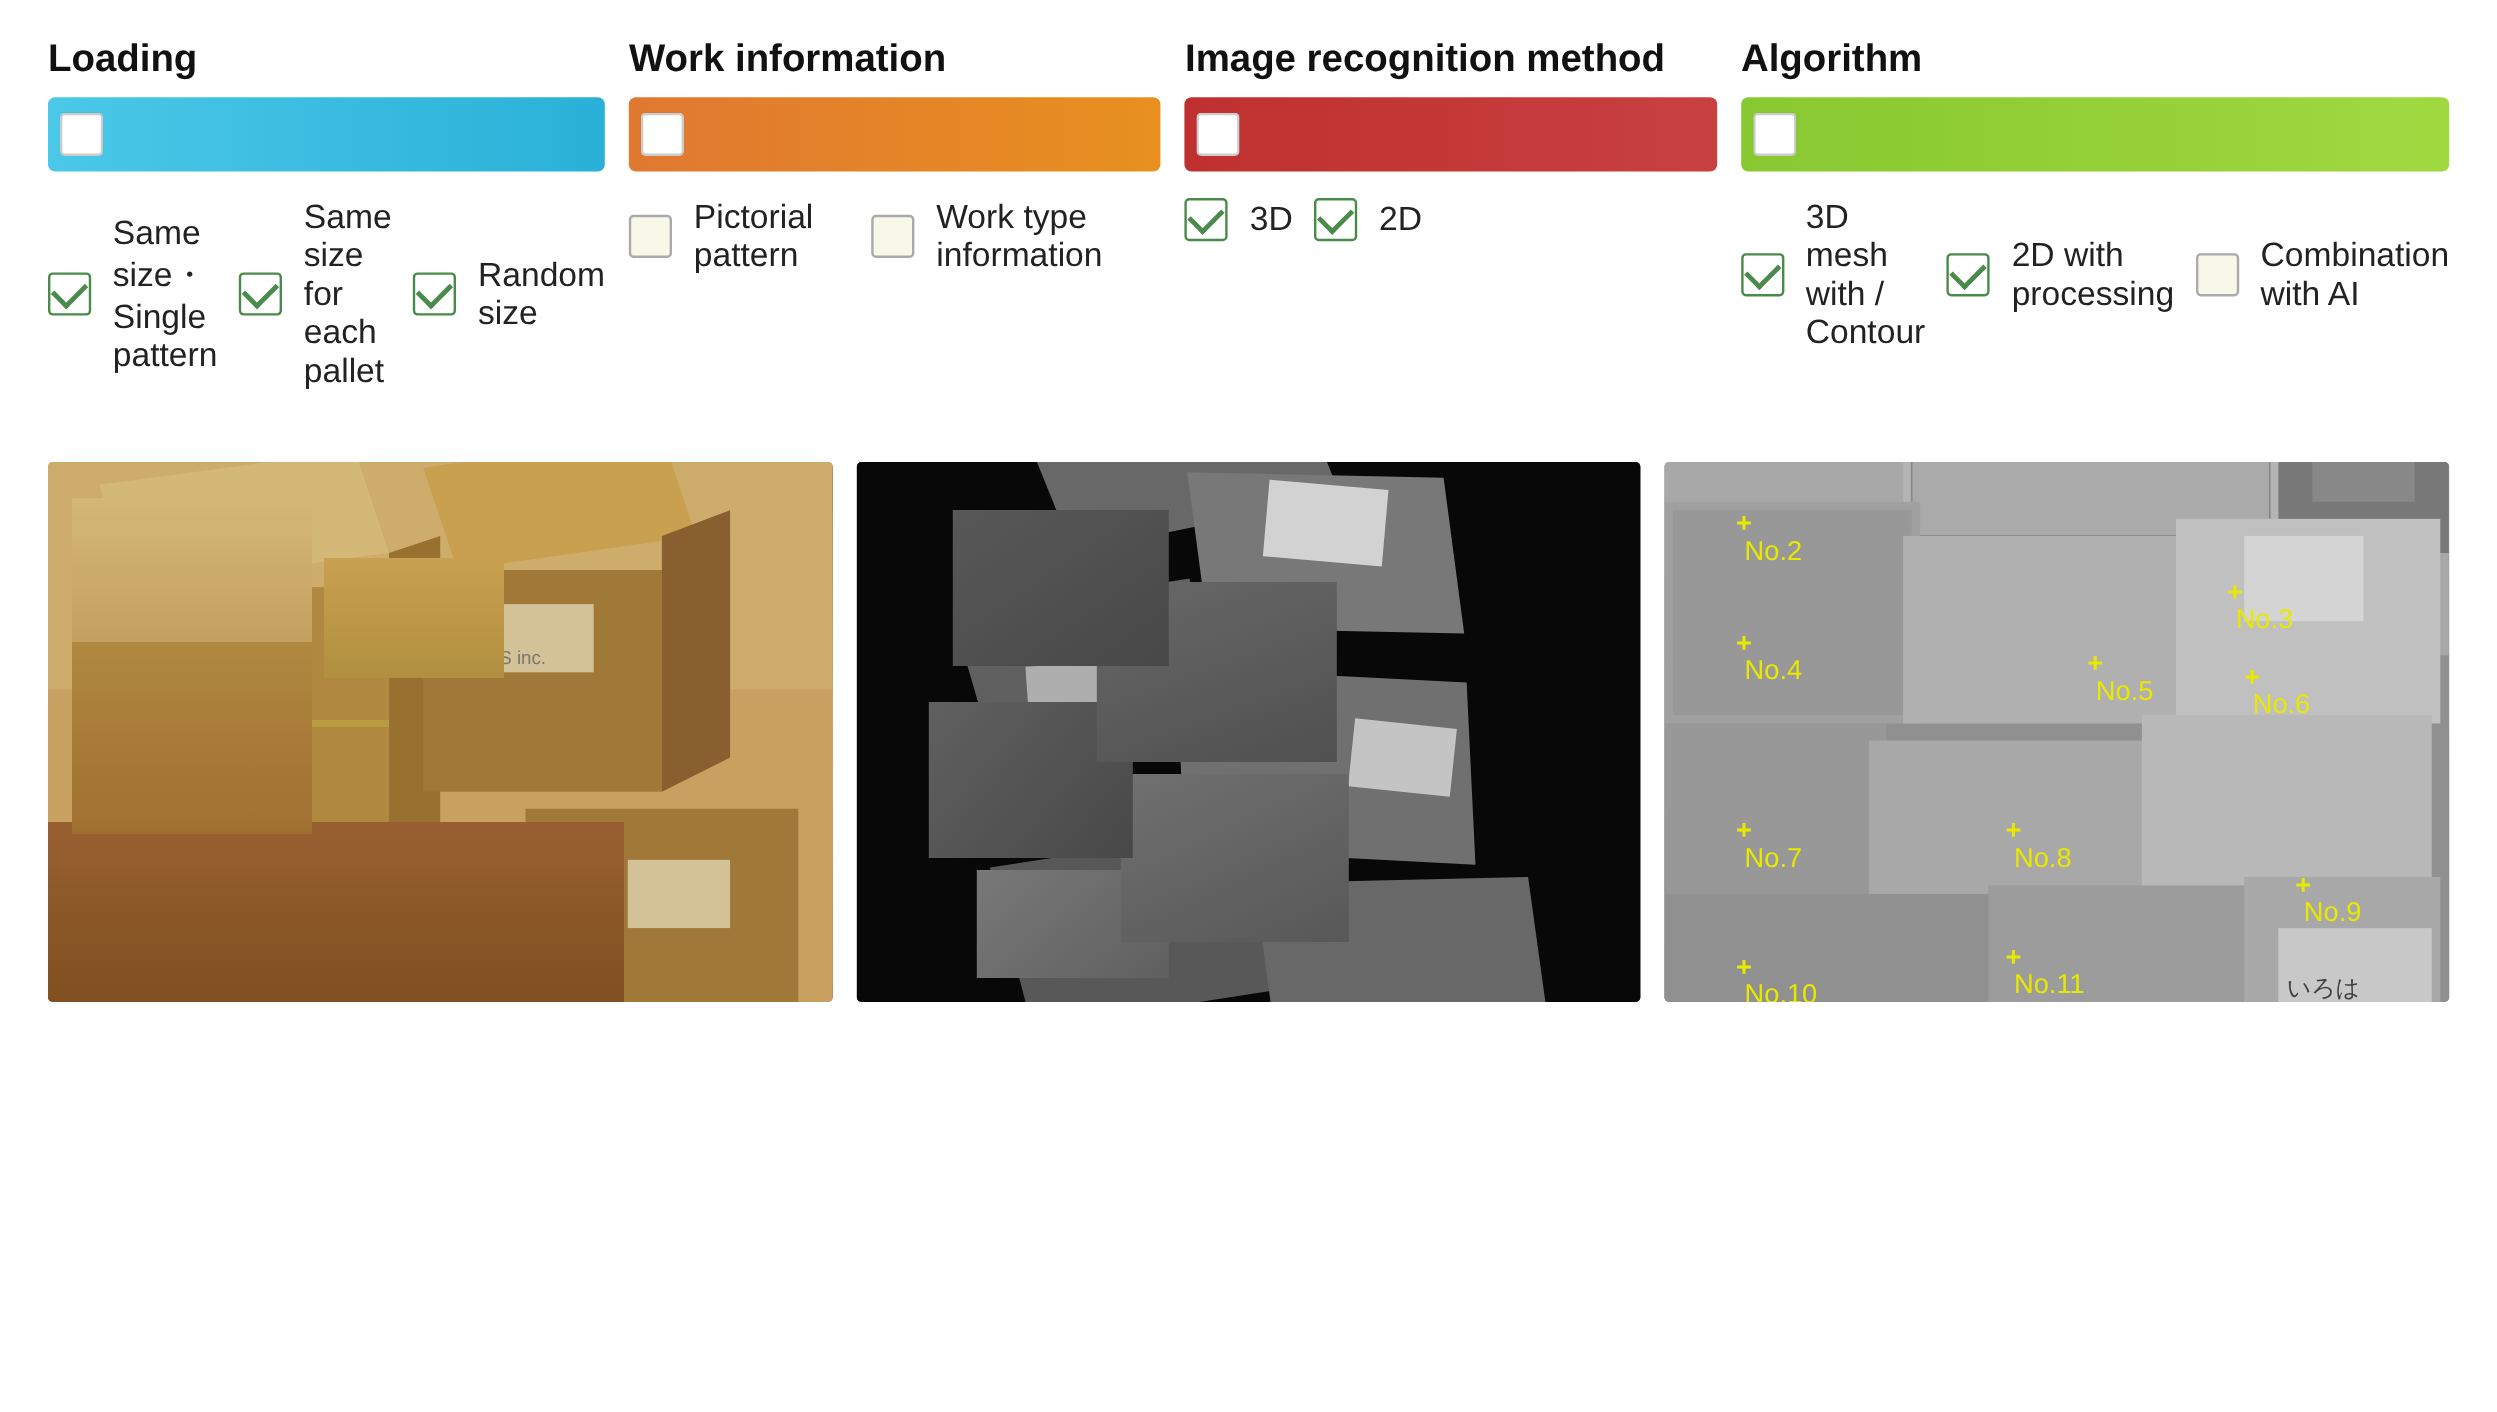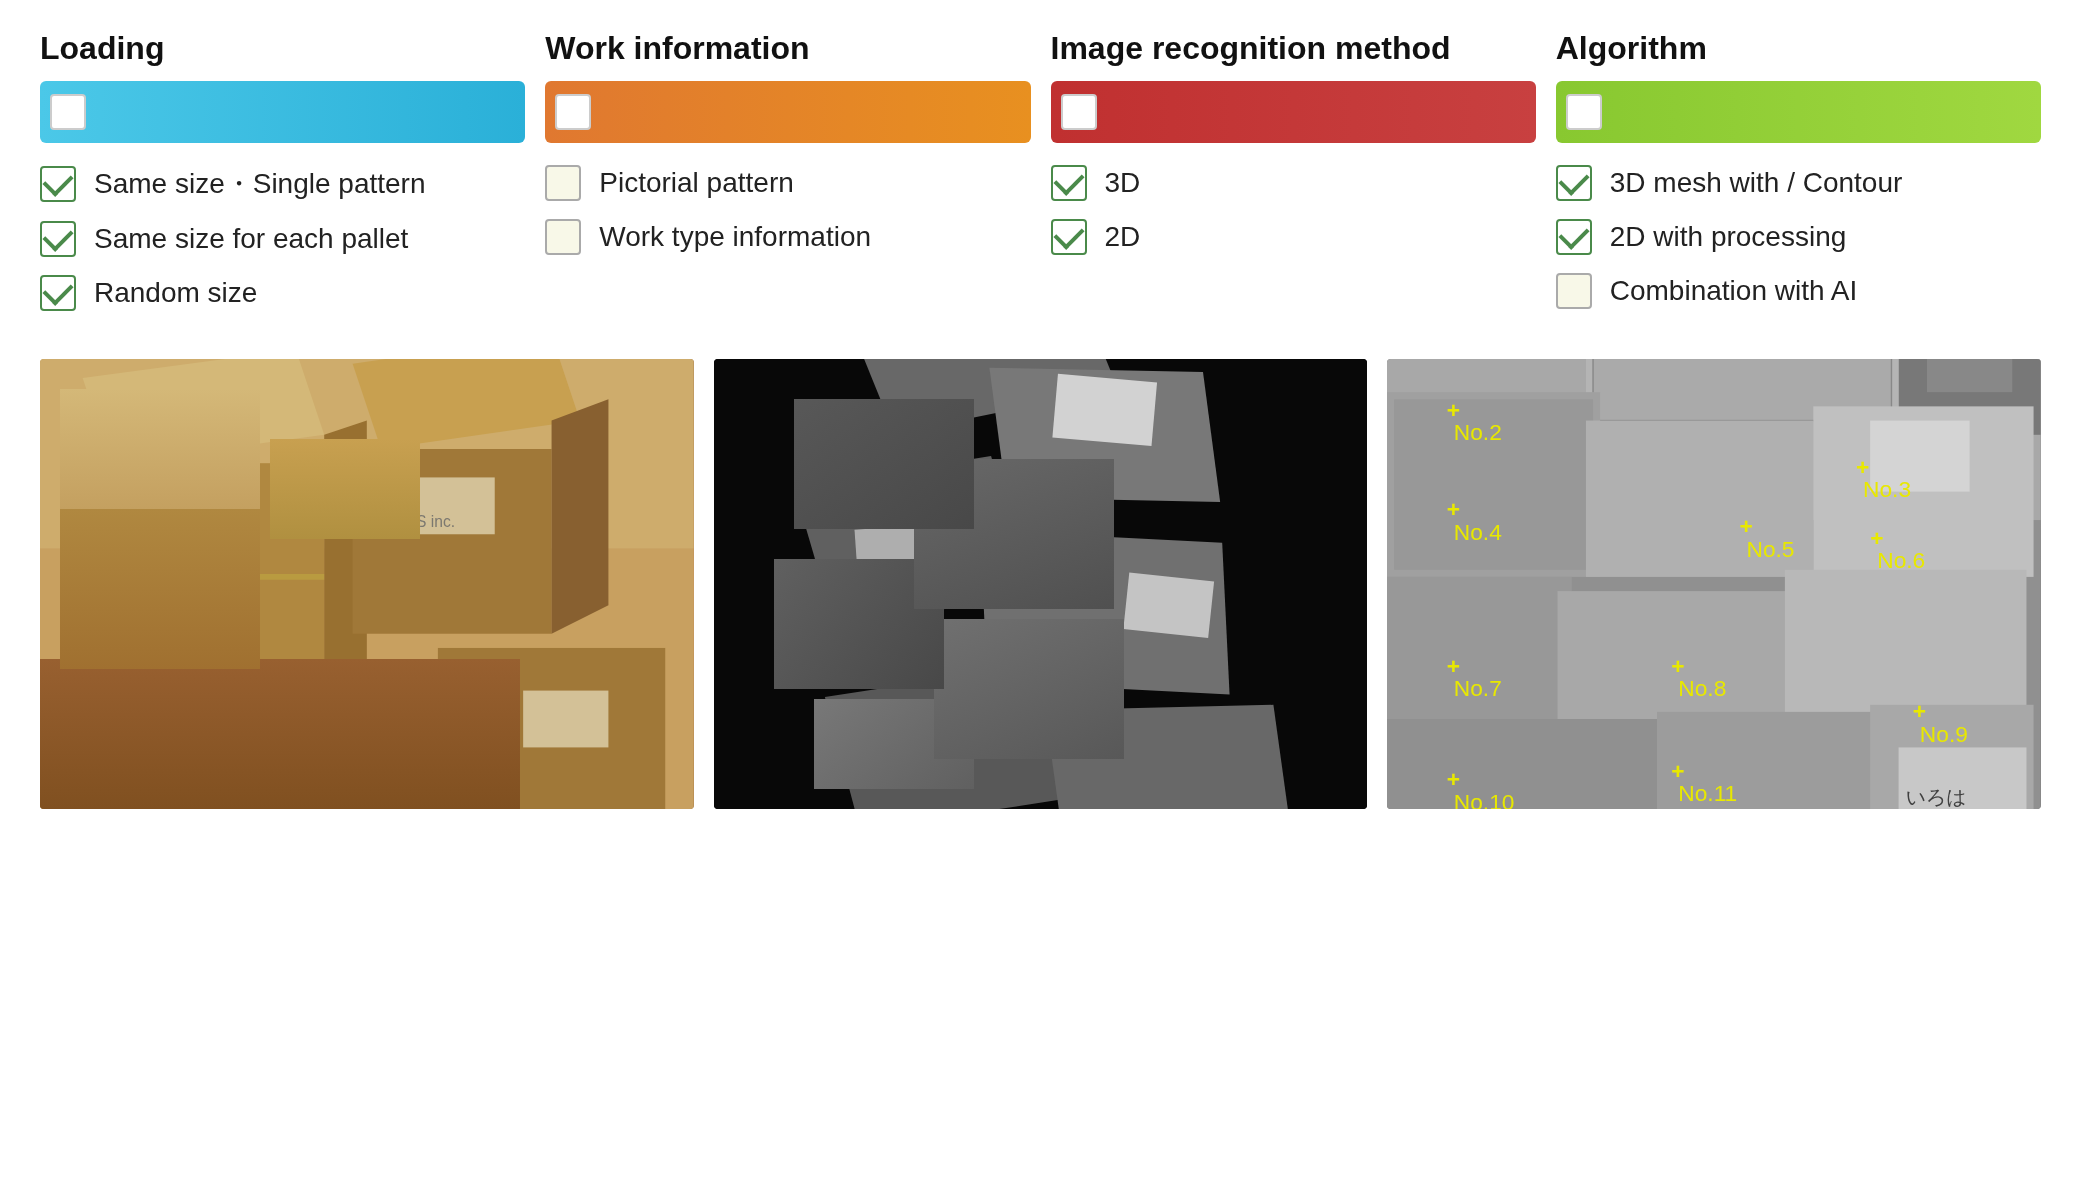--- a/index.html
+++ b/index.html
@@ -7,21 +7,21 @@
       background: #fff;
       font-family: Arial, sans-serif;
       width: 2081px;
       min-height: 1177px;
       padding: 30px 40px;
     }
 
     .top-section {
       display: flex;
       gap: 20px;
-      margin-bottom: 48px;
+      margin-bottom: 60px;
     }
 
     .column {
       flex: 1;
     }
 
     .col-header {
       font-size: 32px;
       font-weight: bold;
       margin-bottom: 14px;
@@ -48,21 +48,21 @@
     }
 
     .bar-blue { background: linear-gradient(to right, #4bc8e8, #2ab0d8); }
     .bar-orange { background: linear-gradient(to right, #e07830, #e89020); }
     .bar-red { background: linear-gradient(to right, #c03030, #c84040); }
     .bar-green { background: linear-gradient(to right, #88c830, #a0d840); }
 
     .checklist {
       list-style: none;
       display: flex;
-      flex-direction: column;
+      flex-direction: row;
       gap: 18px;
     }
 
     .checklist li {
       display: flex;
       align-items: center;
       gap: 18px;
       font-size: 28px;
       color: #222;
     }

